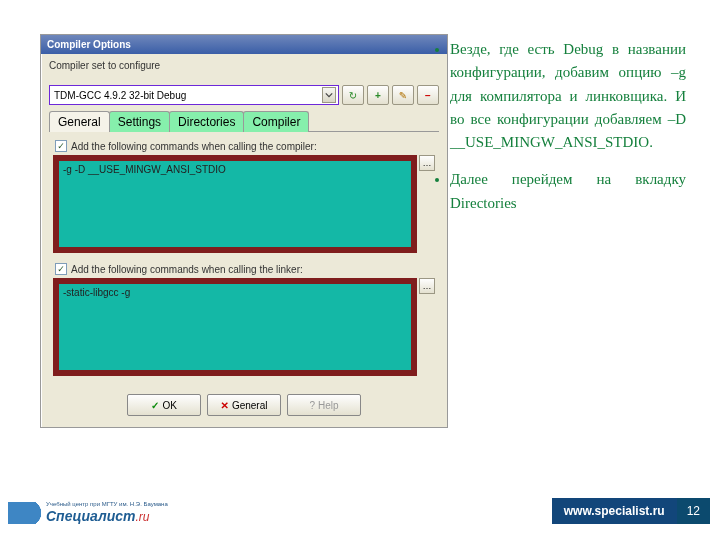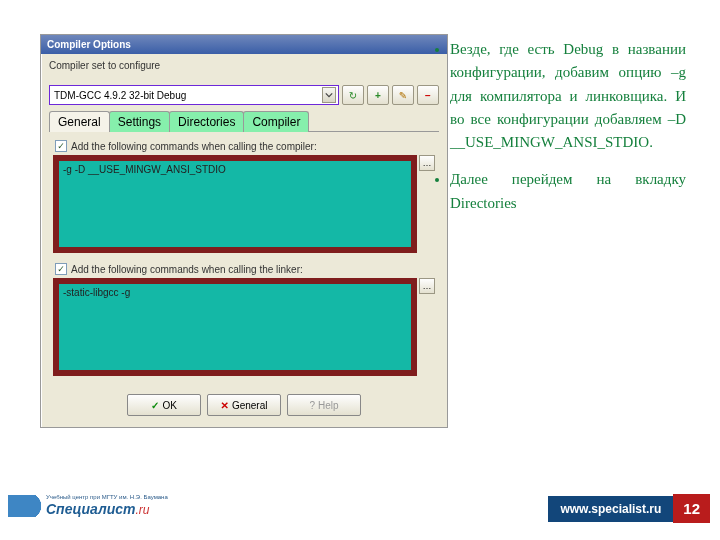--- a/index.html
+++ b/index.html
@@ -182,21 +182,21 @@
     color: #15803d;
     line-height: 1.55;
   }
   .notes ul { margin: 0; padding-left: 14px; }
   .notes li { margin-bottom: 14px; text-align: justify; }
   .footer {
     position: absolute;
     left: 0; right: 0; bottom: 0;
     height: 46px;
     display: flex;
-    align-items: flex-start;
+    align-items: flex-end;
     justify-content: space-between;
     padding: 0 10px 16px 8px;
   }
   .logo {
     display: flex;
     align-items: center;
     gap: 4px;
     color: #1f6aa5;
   }
   .logo .cloud {
@@ -216,24 +216,24 @@
     border-radius: 12px;
   }
   .site {
     background: #12467a;
     color: #fff;
     font-size: 12px;
     font-weight: bold;
     padding: 6px 12px;
   }
   .pageno {
-    background: #b91c1c;
+    background: #0c4a6e;
     color: #fff;
-    font-size: 15px;
-    font-weight: bold;
+    font-size: 12px;
+    font-weight: normal;
     padding: 6px 10px;
   }
   svg.chev { width:8px; height:8px; }
 </style>
 </head>
 <body>
 
 <div class="window">
   <div class="titlebar">Compiler Options</div>
   <div class="inner">

